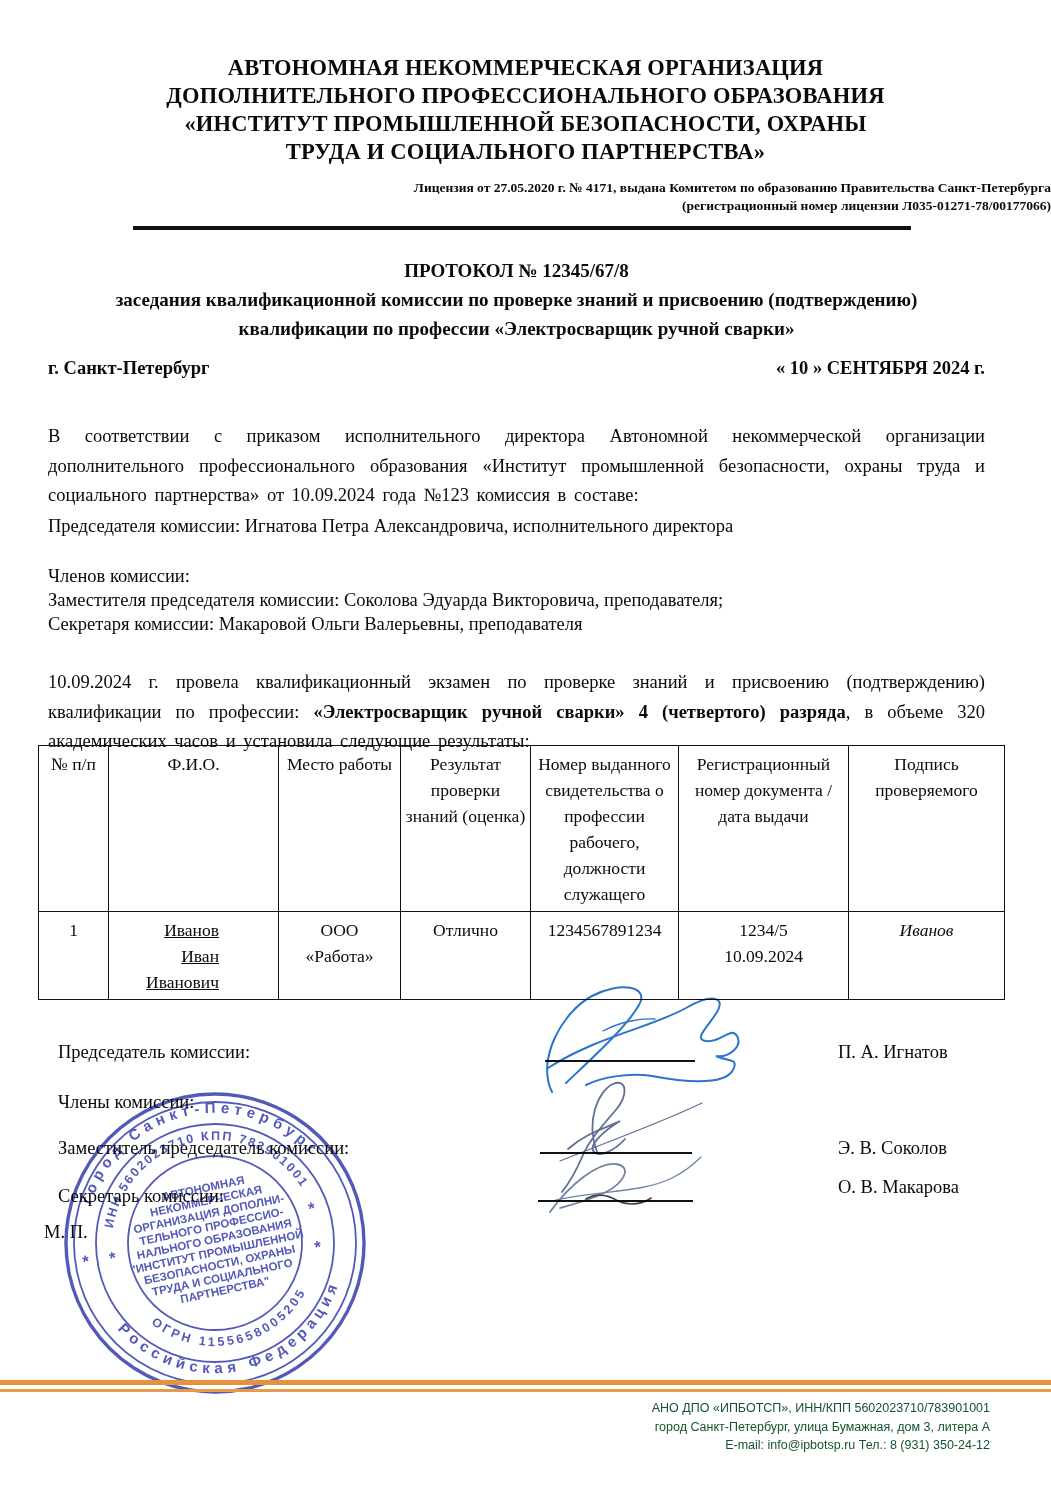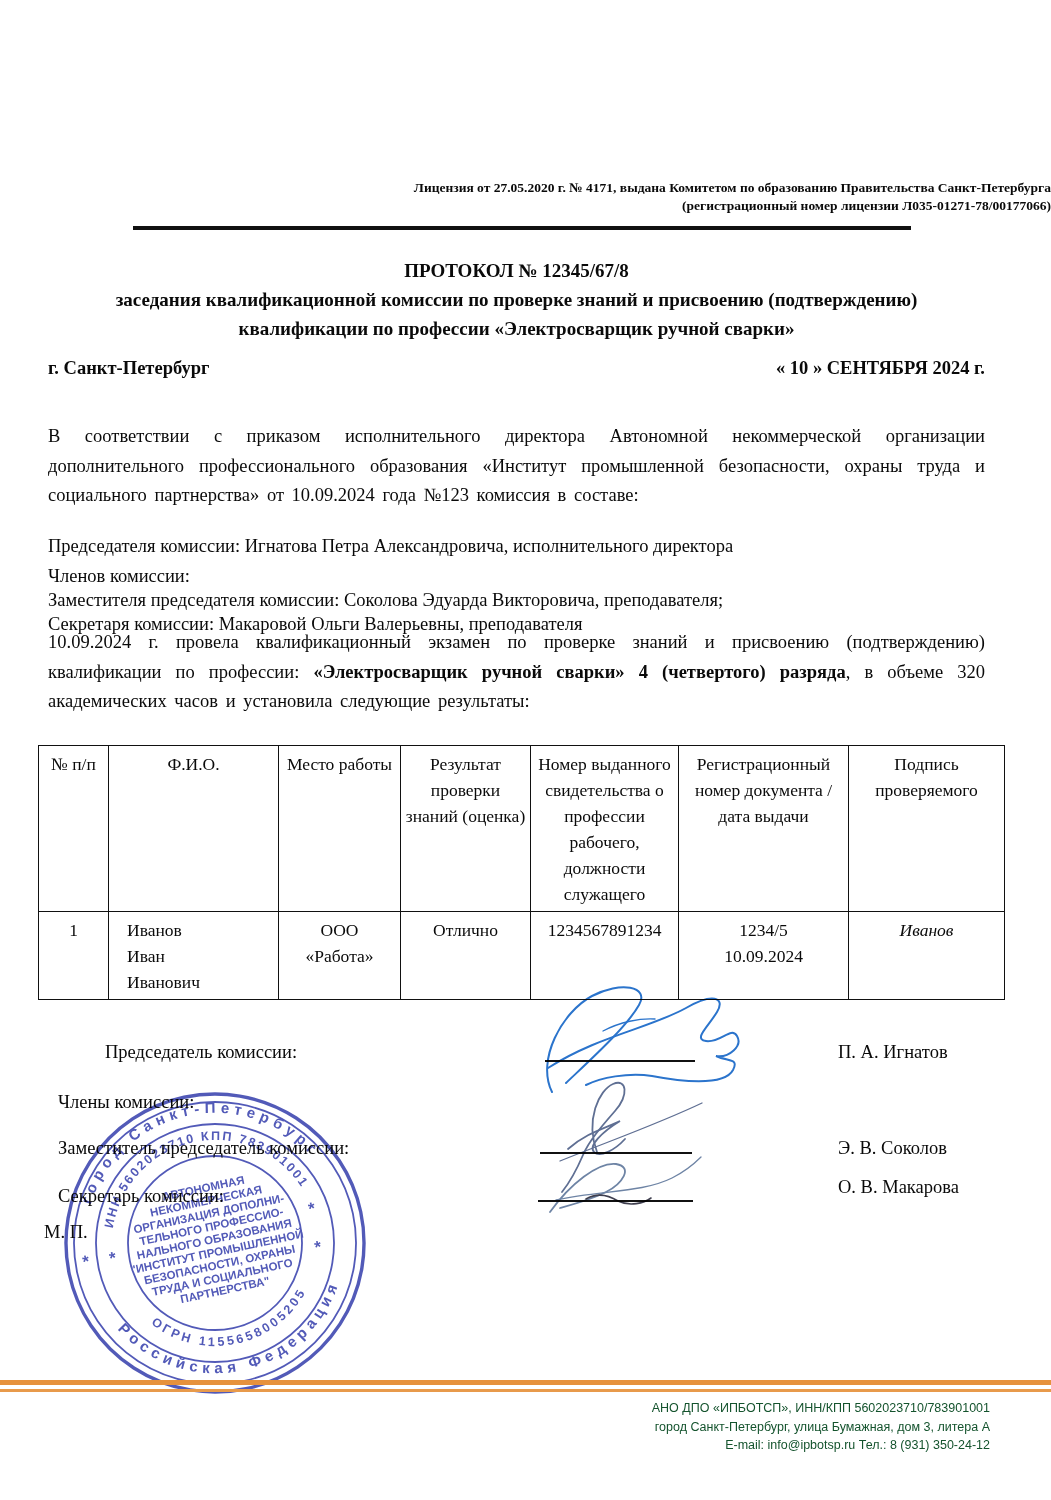--- a/index.html
+++ b/index.html
@@ -18,39 +18,39 @@
   .license{top:179px;left:0;width:100%;text-align:right;font-weight:bold;font-size:13.5px;line-height:18px;}
   .divider{top:226px;left:133px;width:778px;height:4px;background:#111;}
   
   .doc-title{top:256px;left:48px;width:937px;text-align:center;font-weight:bold;font-size:19px;line-height:29px;}
   .meta-city{top:358px;left:48px;font-weight:bold;font-size:18.5px;text-align:right;}
   .meta-date{top:358px;right:66px;font-weight:bold;font-size:18.5px;}
   
   .para{left:48px;width:937px;font-size:18.5px;line-height:29.5px;text-align:justify;word-spacing:3px;}
   .p1{top:422px;}
   .line{left:48px;width:937px;font-size:18.5px;}
-  .chairman{top:536px;}
+  .chairman{top:516px;}
   .members-label{top:566px;}
   .member1{top:590px;}
   .member2{top:614px;}
-  .p2{top:628px;}
+  .p2{top:668px;}
   
   table.results{
     position:absolute;top:745px;left:38px;width:966px;
     border-collapse:collapse;table-layout:fixed;
     font-size:17.5px;line-height:26px;
   }
   table.results td,table.results th{
     border:1.5px solid #111;
     vertical-align:top;text-align:center;
     padding:5px 4px 4px 4px;font-weight:normal;
   }
   tr.hdr{height:163px;}
   tr.datarow{height:77px;}
-  .cell-fio-inner{width:92px;text-align:left;padding-left:14px;}
+  .cell-fio-inner{width:92px;text-align:right;padding-left:14px;text-decoration:underline;}
   .cell-work-inner{width:92px;margin:0 auto;text-align:center;}
   .sig-italic{font-style:italic;}
   
   .sig-label{font-size:18.5px;}
   .sig-name{font-size:18.5px;}
   .sig-line{background:#111;height:1.5px;}
   .mp{font-size:18.5px;}
   
   .stamp{mix-blend-mode:multiply;opacity:.88;color:#3a43ae;}
   .stamp text{font-family:"Liberation Sans","DejaVu Sans",sans-serif;font-weight:bold;fill:currentColor;}
@@ -64,20 +64,26 @@
     top:1399px;right:61px;text-align:right;
     font-family:"Liberation Sans","DejaVu Sans",sans-serif;
     font-size:12.5px;line-height:18.5px;color:#14532d;
   }
 </style>
 </head>
 <body>
 
 <div class="page">
 
+  <div class="abs org-header">
+    <div>АВТОНОМНАЯ НЕКОММЕРЧЕСКАЯ ОРГАНИЗАЦИЯ</div>
+    <div>ДОПОЛНИТЕЛЬНОГО ПРОФЕССИОНАЛЬНОГО ОБРАЗОВАНИЯ</div>
+    <div>«ИНСТИТУТ ПРОМЫШЛЕННОЙ БЕЗОПАСНОСТИ, ОХРАНЫ</div>
+    <div>ТРУДА И СОЦИАЛЬНОГО ПАРТНЕРСТВА»</div>
+  </div>
 
   <div class="abs license">
     <div>Лицензия от 27.05.2020 г. № 4171, выдана Комитетом по образованию Правительства Санкт-Петербурга</div>
     <div>(регистрационный номер лицензии Л035-01271-78/00177066)</div>
   </div>
 
   <div class="abs divider"></div>
 
   <div class="abs doc-title">
     <div>ПРОТОКОЛ № 12345/67/8</div>
@@ -128,21 +134,21 @@
         <td>1234567891234</td>
         <td>
           <div>1234/5</div>
           <div>10.09.2024</div>
         </td>
         <td class="sig-italic">Иванов</td>
       </tr>
     </tbody>
   </table>
 
-  <div class="abs sig-label" style="top:1042px;left:58px;margin-left:47px;">Председатель комиссии:</div>
+  <div class="abs sig-label" style="top:1042px;left:58px;">Председатель комиссии:</div>
   <div class="abs sig-name" style="top:1042px;left:838px;">П. А. Игнатов</div>
 
   <div class="abs sig-label" style="top:1092px;left:58px;">Члены комиссии:</div>
 
   <div class="abs sig-label" style="top:1138px;left:58px;">Заместитель председатель комиссии:</div>
   <div class="abs sig-name" style="top:1138px;left:838px;">Э. В. Соколов</div>
 
   <div class="abs sig-label" style="top:1186px;left:58px;">Секретарь комиссии:</div>
   <div class="abs sig-name" style="top:1177px;left:838px;">О. В. Макарова</div>
 

